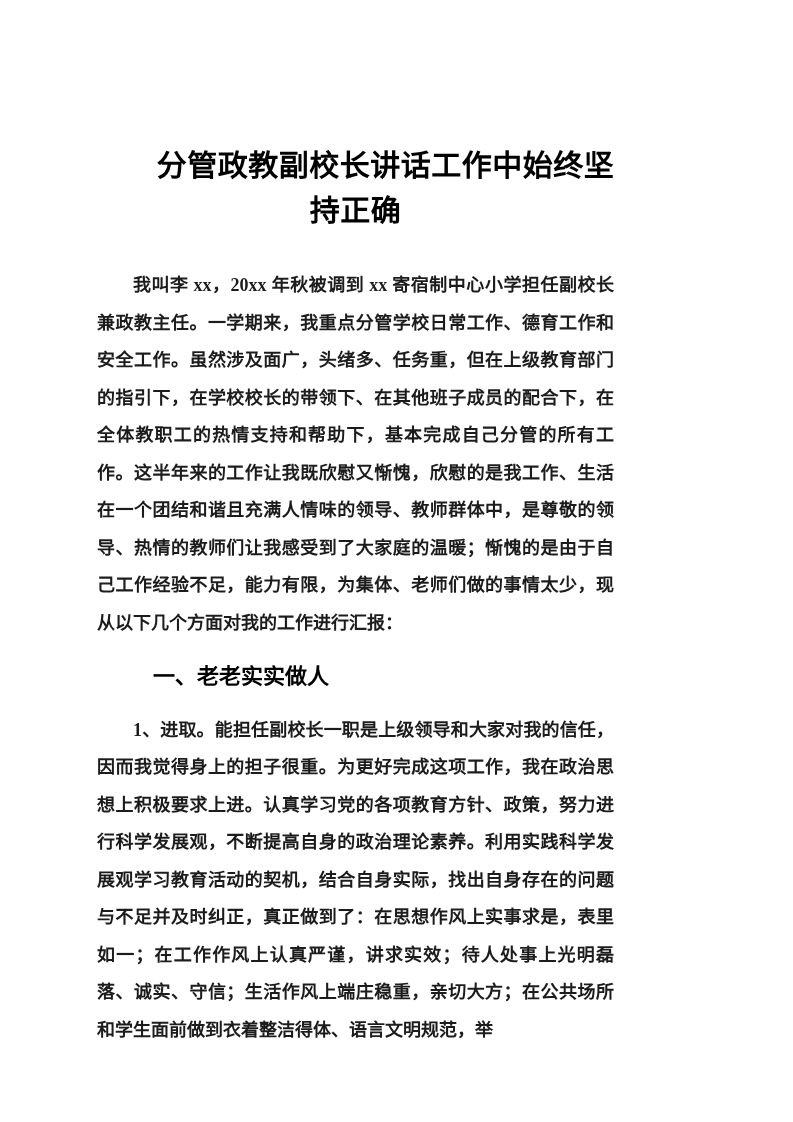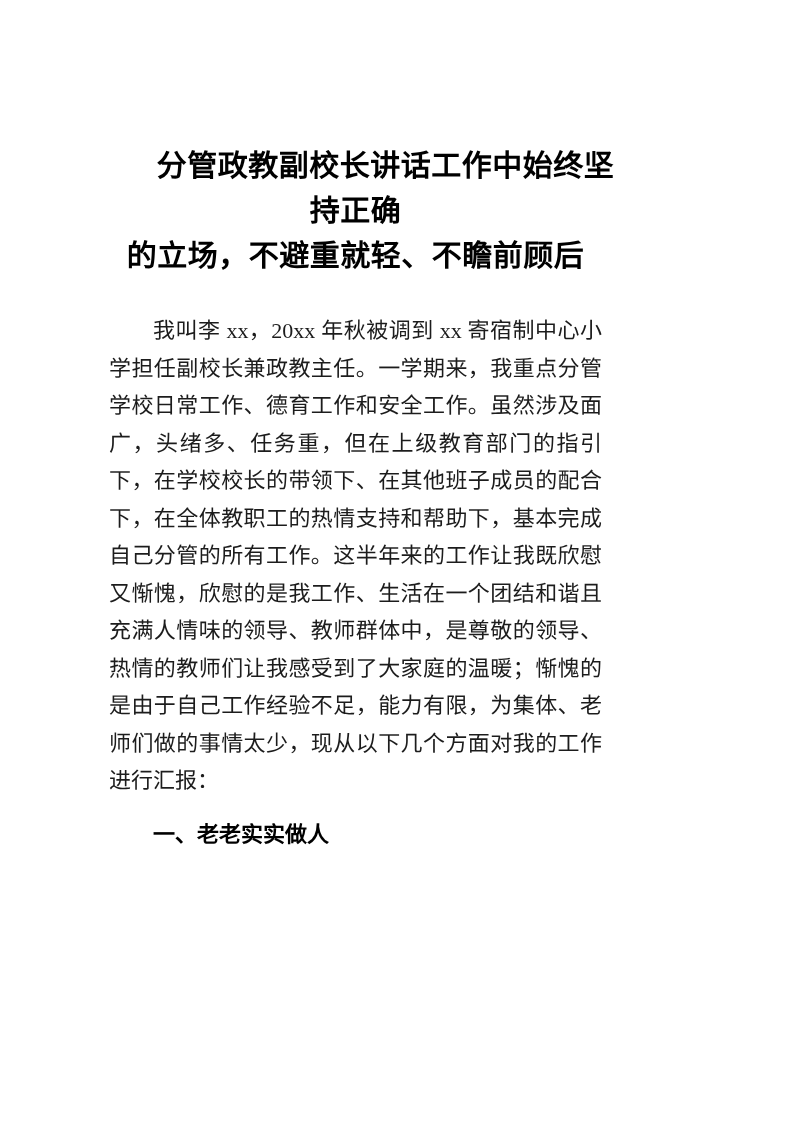--- a/index.html
+++ b/index.html
@@ -23,44 +23,45 @@
     font-family: "Liberation Sans", "DejaVu Sans", sans-serif;
     font-size: 30px;
     font-weight: 700;
     line-height: 45px;
     color: #000000;
     text-align: center;
     text-indent: 2em; 
     letter-spacing: 0.5px;
   }
   .body-para {
-    margin: 16px;
-    font-size: 22px;
+    margin: 4px;
+    font-size: 18px;
     line-height: 37.5px;
     text-align: justify;
     text-indent: 2em;
     word-break: break-all;
+    font-weight: bold;
   }
   .section-heading {
     margin: 16px;
     font-size: 22px;
     line-height: 37.5px;
     font-weight: 700;
     color: #000000;
     text-indent: 2em;
   }
 </style>
 </head>
 <body>
 
 <div class="page">
 
   <h1 class="doc-title">
     <span>分管政教副校长讲话工作中始终坚持正确</span><br>
-    <span>的立场，不避重就轻、不瞻前顾后</span>
   </h1>
 
   <p class="body-para">我叫李 xx，20xx 年秋被调到 xx 寄宿制中心小学担任副校长兼政教主任。一学期来，我重点分管学校日常工作、德育工作和安全工作。虽然涉及面广，头绪多、任务重，但在上级教育部门的指引下，在学校校长的带领下、在其他班子成员的配合下，在全体教职工的热情支持和帮助下，基本完成自己分管的所有工作。这半年来的工作让我既欣慰又惭愧，欣慰的是我工作、生活在一个团结和谐且充满人情味的领导、教师群体中，是尊敬的领导、热情的教师们让我感受到了大家庭的温暖；惭愧的是由于自己工作经验不足，能力有限，为集体、老师们做的事情太少，现从以下几个方面对我的工作进行汇报：</p>
 
   <h2 class="section-heading">一、老老实实做人</h2>
 
+  <p class="body-para">1、进取。能担任副校长一职是上级领导和大家对我的信任，因而我觉得身上的担子很重。为更好完成这项工作，我在政治思想上积极要求上进。认真学习党的各项教育方针、政策，努力进行科学发展观，不断提高自身的政治理论素养。利用实践科学发展观学习教育活动的契机，结合自身实际，找出自身存在的问题与不足并及时纠正，真正做到了：在思想作风上实事求是，表里如一；在工作作风上认真严谨，讲求实效；待人处事上光明磊落、诚实、守信；生活作风上端庄稳重，亲切大方；在公共场所和学生面前做到衣着整洁得体、语言文明规范，举</p>
 
 </div>
 
 </body></html>

